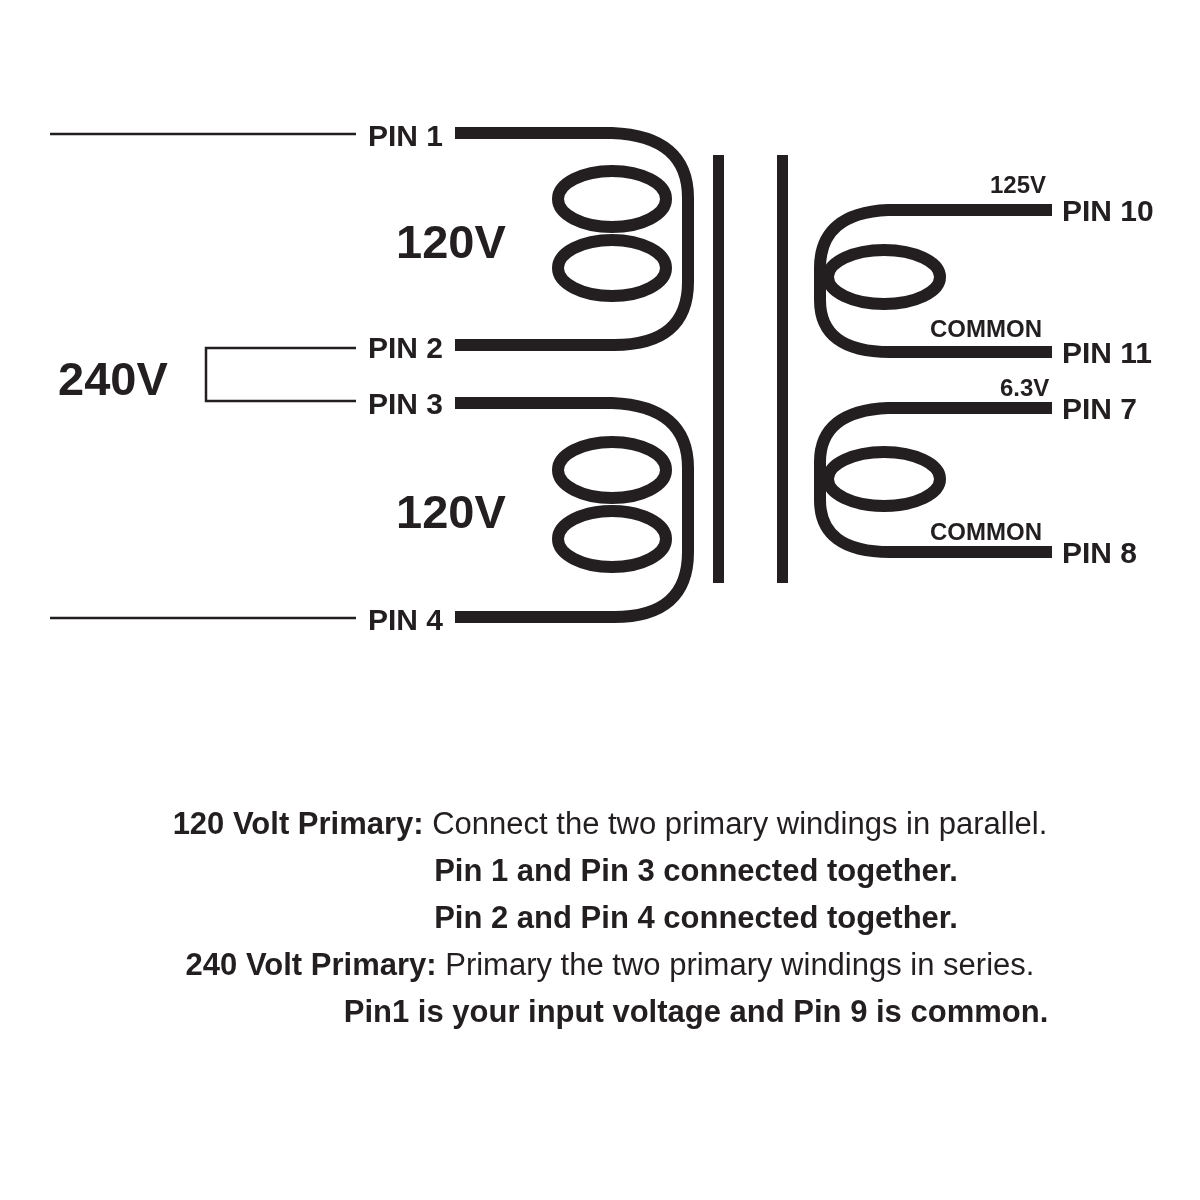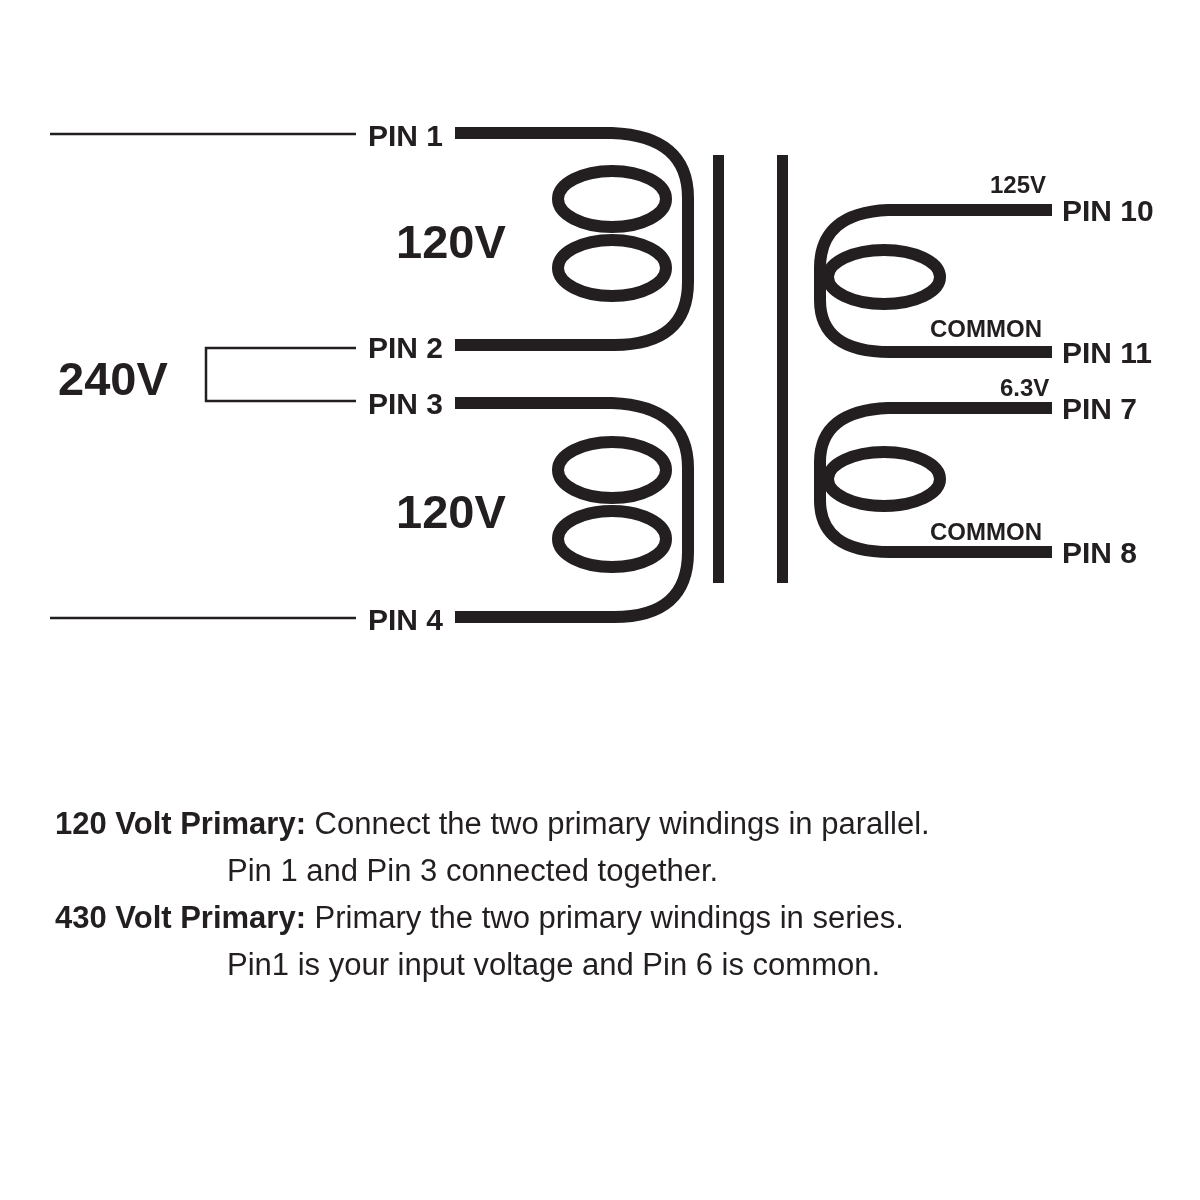--- a/index.html
+++ b/index.html
@@ -30,22 +30,22 @@
   .small-label { font-size: 24px; }
   .notes {
     position: absolute;
     left: 55px;
     top: 800px;
     width: 1110px;
     font-size: 31px;
     line-height: 47px;
     color: #231f20;
   }
-  .note-line { white-space: nowrap; }
-  .note-line.indent { padding-left: 172px; }
+  .note-line { white-space: nowrap; text-align: center; }
+  .note-line.indent { padding-left: 172px; font-weight: bold; }
   .note-bold { font-weight: bold; }
 </style>
 </head>
 <body>
 
 <div class="page">
 
   <svg class="diagram-svg" width="1200" height="760" viewBox="0 0 1200 760">
 
     <path d="M50 134 H356" stroke="#231f20" stroke-width="2.5" fill="none"></path>
@@ -88,21 +88,24 @@
     <text x="1062" y="563" class="pin-label">PIN 8</text>
   </svg>
 
   <div class="notes">
     <div class="note-line">
       <span class="note-bold">120 Volt Primary:</span><span> Connect the two primary windings in parallel.</span>
     </div>
     <div class="note-line indent">
       <span>Pin 1 and Pin 3 connected together.</span>
     </div>
+    <div class="note-line indent">
+      <span>Pin 2 and Pin 4 connected together.</span>
+    </div>
     <div class="note-line">
-      <span class="note-bold">430 Volt Primary:</span><span> Primary the two primary windings in series.</span>
+      <span class="note-bold">240 Volt Primary:</span><span> Primary the two primary windings in series.</span>
     </div>
     <div class="note-line indent">
-      <span>Pin1 is your input voltage and Pin 6 is common.</span>
+      <span>Pin1 is your input voltage and Pin 9 is common.</span>
     </div>
   </div>
 
 </div>
 
 </body></html>

